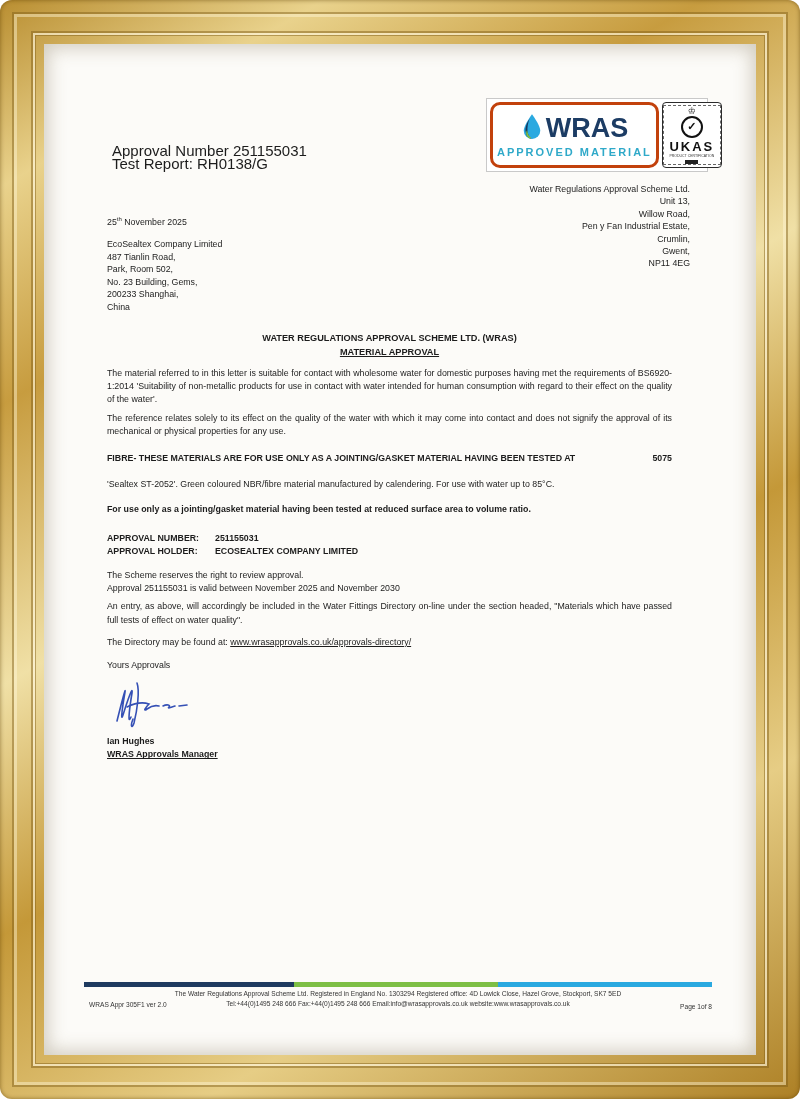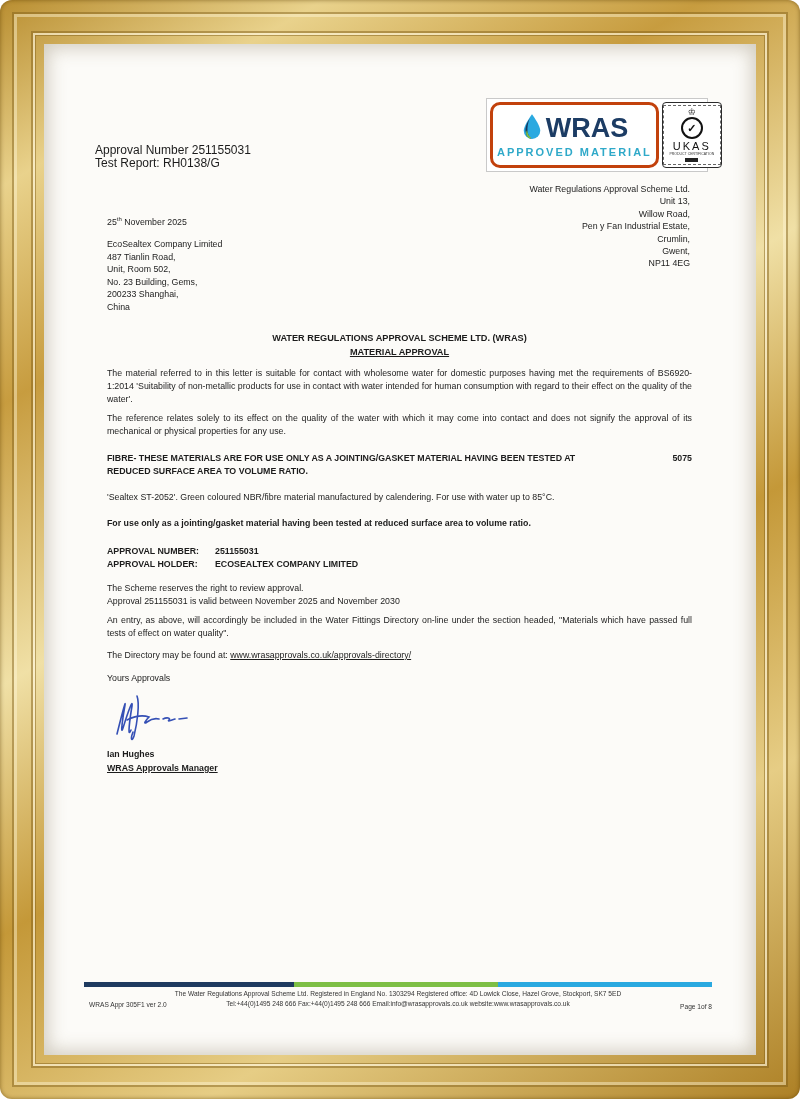--- a/index.html
+++ b/index.html
@@ -6,45 +6,45 @@
   .frame{position:relative;width:800px;height:1099px;border-radius:12px;overflow:hidden;
     background:linear-gradient(150deg,#b98e31 0%,#e9d28c 12%,#c79c3f 26%,#f0e0a6 44%,#c49838 60%,#e6cd85 78%,#ad8025 100%);
     box-shadow:inset 0 0 4px rgba(90,60,0,.6);}
   .frame-ridge-outer{position:absolute;inset:12px;border:2px solid rgba(125,90,22,.45);
     box-shadow:inset 0 0 0 3px rgba(255,246,214,.45);pointer-events:none;}
   .frame-ridge-inner{position:absolute;inset:33px;border:2px solid rgba(255,248,222,.65);
     box-shadow:0 0 0 2px rgba(130,95,25,.5), inset 0 0 0 1px rgba(130,95,25,.5);pointer-events:none;}
   .paper{position:absolute;inset:44px;background:#fcfbf8;
     box-shadow:inset 0 0 18px 4px rgba(120,105,70,.32);color:#1c1c1c;}
   
-  .ref-block{position:absolute;left:51px;top:100px;font-size:12px;line-height:13px;}
+  .ref-block{position:absolute;left:68px;top:100px;font-size:15px;line-height:13px;}
   .sender{position:absolute;right:66px;top:139px;font-size:8.8px;line-height:12.4px;text-align:right;}
   .date{position:absolute;left:63px;top:172px;font-size:8.8px;}
   .date sup{font-size:6px;}
   .recipient{position:absolute;left:63px;top:194px;font-size:8.8px;line-height:12.6px;}
   
   .logo-wrap{position:absolute;left:442px;top:54px;width:222px;height:74px;background:#fff;
     border:1px solid #c9c9c9;display:flex;align-items:stretch;gap:3px;padding:3px;box-sizing:border-box;}
   .wras-box{flex:1;border:3px solid #c2410c;border-radius:10px;display:flex;flex-direction:column;
     align-items:center;justify-content:center;padding:2px 4px;background:#fff;}
   .wras-row{display:flex;align-items:center;gap:3px;}
   .wras-word{font-weight:bold;font-size:27px;color:#1c3c64;letter-spacing:0;}
   .approved-material{font-weight:bold;font-size:11px;color:#2fa9c9;letter-spacing:2px;margin-top:1px;white-space:nowrap;}
   .ukas-box{width:66px;border:1.5px solid #2b2b2b;border-radius:4px;background:#fff;
     display:flex;align-items:center;justify-content:center;box-sizing:border-box;}
   .ukas-inner{width:56px;height:58px;border:1px dashed #666;display:flex;flex-direction:column;
     align-items:center;justify-content:center;}
   .crown{font-size:9px;line-height:8px;color:#111;}
   .ukas-circle{width:18px;height:18px;border:2px solid #111;border-radius:50%;display:flex;
     align-items:center;justify-content:center;font-size:11px;font-weight:bold;color:#111;margin:1px 0;}
-  .ukas-word{font-weight:normal;font-size:11px;letter-spacing:2px;color:#111;}
+  .ukas-word{font-weight:bold;font-size:13px;letter-spacing:2px;color:#111;}
   .ukas-sub{font-size:3.5px;color:#333;text-align:center;line-height:4px;}
   .ukas-num{width:13px;height:4px;background:#222;margin-top:2px;}
   
-  .letter-body{position:absolute;left:63px;right:64px;top:287px;font-size:8.8px;line-height:13.2px;}
+  .letter-body{position:absolute;left:63px;right:84px;top:287px;font-size:8.8px;line-height:13.2px;}
   .title{text-align:center;font-weight:bold;font-size:9.2px;line-height:14px;}
   .title .underlined{text-decoration:underline;}
   .para{text-align:justify;margin-top:8px;}
   .para2{margin-top:5px;}
   .fibre{font-weight:bold;margin-top:14px;}
   .fibre-row1{display:flex;justify-content:space-between;}
   .fibre-code{margin-left:8px;}
   .single-line{margin-top:13px;}
   .use-line{margin-top:12px;font-weight:bold;}
   .approvals{margin-top:15px;font-weight:bold;}
@@ -115,41 +115,40 @@
       <div>NP11 4EG</div>
     </div>
 
     <div class="date">
       <span>25</span><sup>th</sup><span> November 2025</span>
     </div>
 
     <div class="recipient">
       <div>EcoSealtex Company Limited</div>
       <div>487 Tianlin Road,</div>
-      <div>Unit, Room 502,</div>
+      <div>Park, Room 502,</div>
       <div>No. 23 Building, Gems,</div>
       <div>200233 Shanghai,</div>
       <div>China</div>
     </div>
 
     <div class="letter-body">
       <div class="title">
         <div>WATER REGULATIONS APPROVAL SCHEME LTD. (WRAS)</div>
         <div class="underlined">MATERIAL APPROVAL</div>
       </div>
 
       <p class="para" style="margin:8px 0 0 0;">The material referred to in this letter is suitable for contact with wholesome water for domestic purposes having met the requirements of BS6920-1:2014 'Suitability of non-metallic products for use in contact with water intended for human consumption with regard to their effect on the quality of the water'.</p>
       <p class="para para2" style="margin:5px 0 0 0;">The reference relates solely to its effect on the quality of the water with which it may come into contact and does not signify the approval of its mechanical or physical properties for any use.</p>
 
       <div class="fibre">
         <div class="fibre-row1">
           <span>FIBRE- THESE MATERIALS ARE FOR USE ONLY AS A JOINTING/GASKET MATERIAL HAVING BEEN TESTED AT</span>
           <span class="fibre-code">5075</span>
         </div>
-        <div>REDUCED SURFACE AREA TO VOLUME RATIO.</div>
       </div>
 
       <div class="single-line">'Sealtex ST-2052'. Green coloured NBR/fibre material manufactured by calendering. For use with water up to 85°C.</div>
       <div class="use-line">For use only as a jointing/gasket material having been tested at reduced surface area to volume ratio.</div>
 
       <div class="approvals">
         <div class="appr-row">
           <span class="appr-label">APPROVAL NUMBER:</span>
           <span>251155031</span>
         </div>

